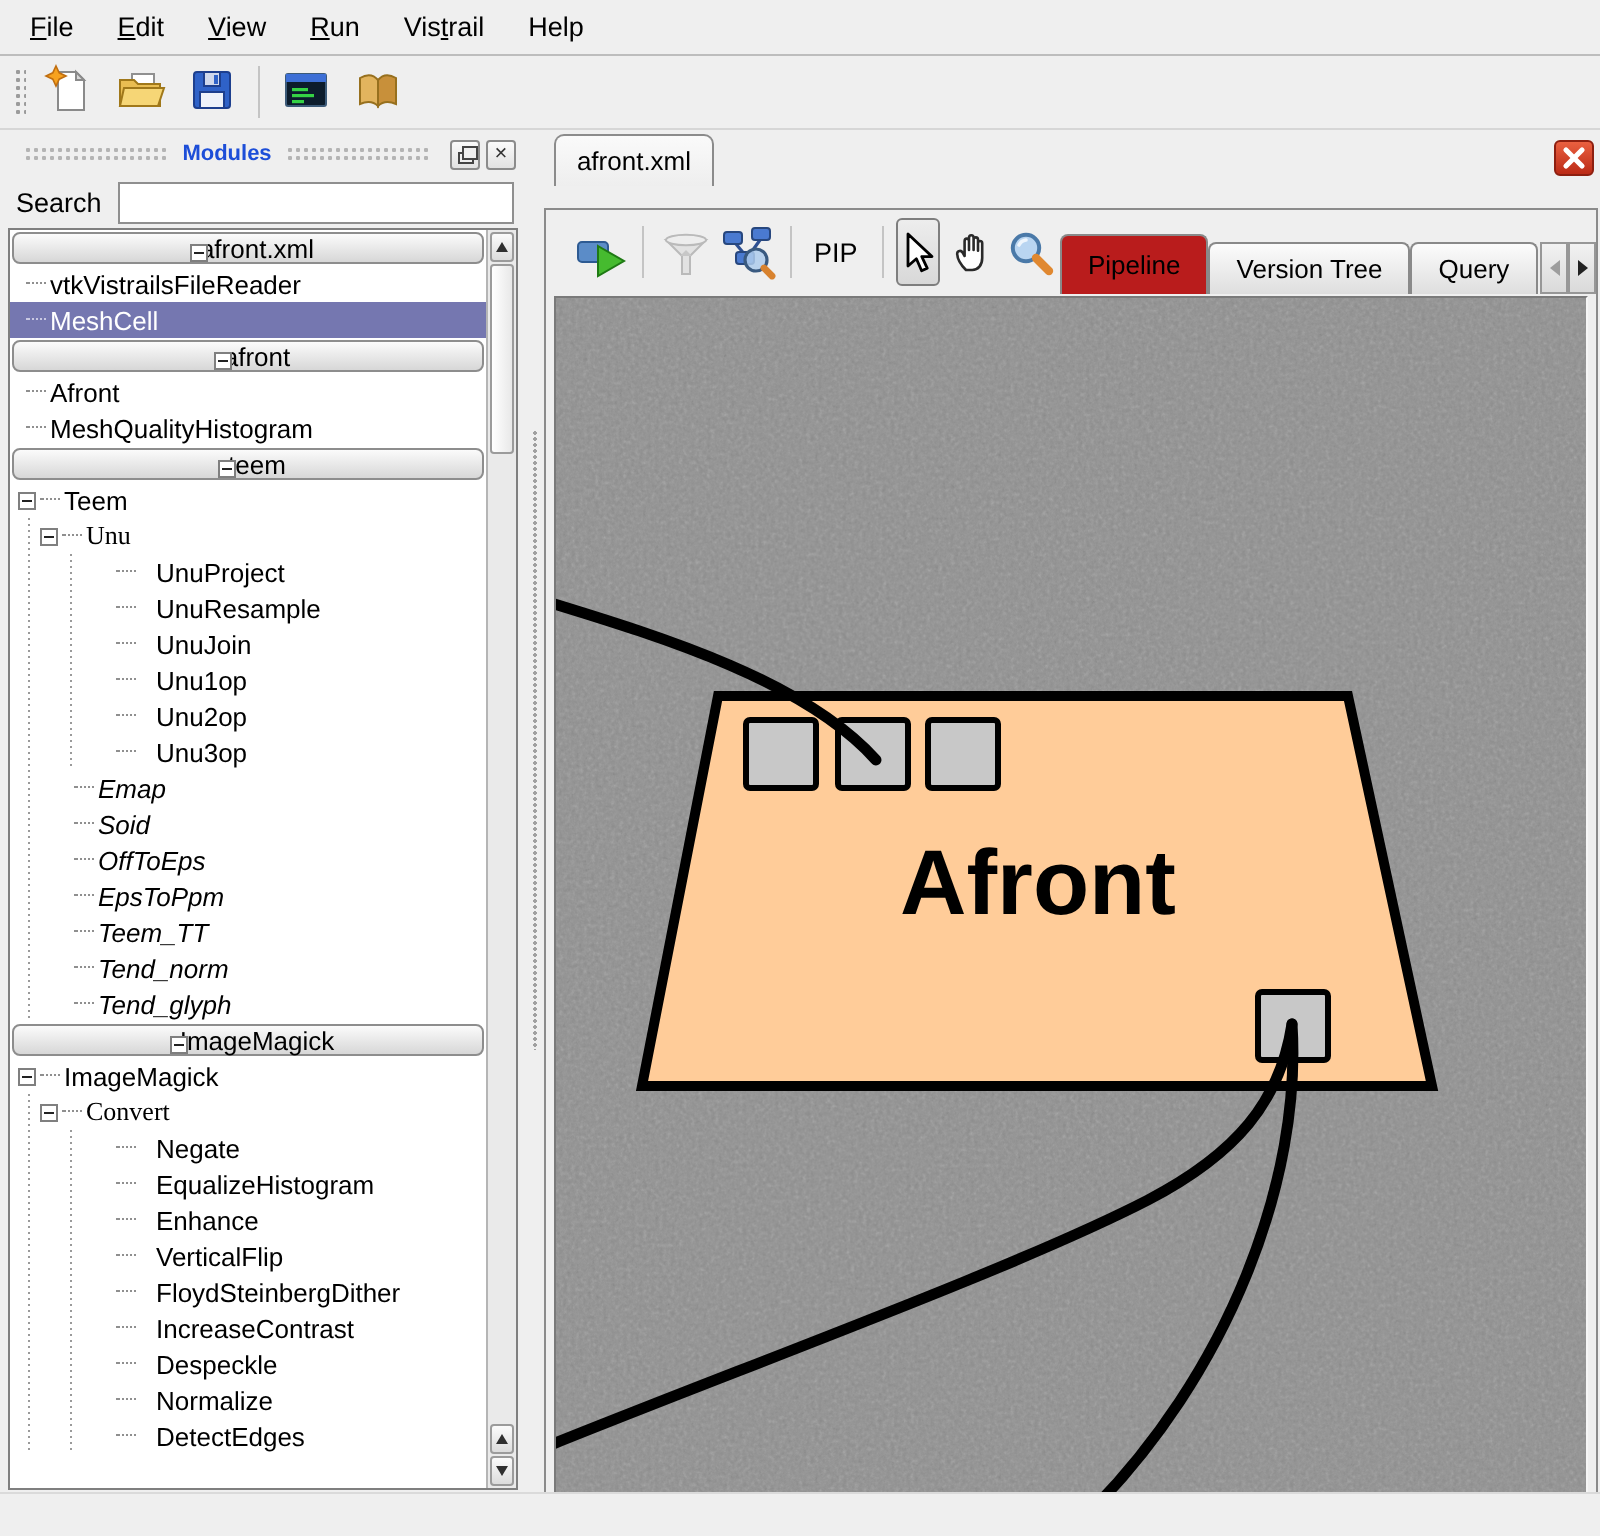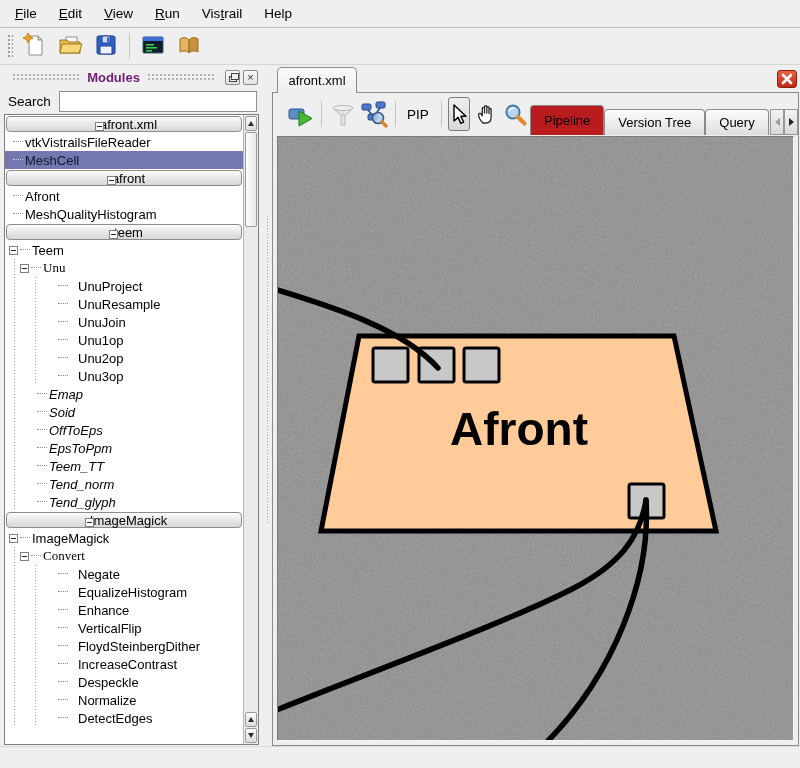--- a/index.html
+++ b/index.html
@@ -29,21 +29,21 @@
     background-size:4px 4px; background-position:1px 1px;
   }
   .tbtn { width:32px; height:32px; display:grid; place-items:center; margin:0 2px; border-radius:3px; }
   .tsep { width:1px; height:26px; background:#c4c4c4; margin:0 5px; }
   
   #leftdock { position:absolute; left:0; top:65px; width:263px; height:681px; background:#efefef; }
   #dock-title { height:22px; display:flex; align-items:center; padding:2px 5px 0 5px; }
   .title-dots { flex:1; height:8px; margin:0 7px;
     background-image:radial-gradient(#b4b4b4 1px, transparent 1.2px);
     background-size:4px 4px; }
-  #dock-title-label { font-size:13px; font-weight:bold; color:#701a75; }
+  #dock-title-label { font-size:11px; font-weight:bold; color:#1d4ed8; }
   .dockbtn { width:15px; height:15px; border:1px solid #8b8b8b; border-radius:2px;
     background:linear-gradient(#fafafa,#e2e2e2); margin-left:3px;
     display:grid; place-items:center; font-size:11px; line-height:1; color:#333; }
   .float-glyph { position:relative; width:8px; height:6px; border:1px solid #444; margin-top:3px; background:#efefef; }
   .float-glyph::before { content:""; position:absolute; right:-3px; top:-4px; width:6px; height:5px;
     border:1px solid #444; background:#efefef; }
   #search-row { height:26px; display:flex; align-items:center; padding:2px 6px 0 8px; }
   #search-label { margin-right:8px; font-size:13.5px; }
   #search-input { flex:1; height:21px; border:1px solid #8f8f8f; background:#fff;
     font:13px "Liberation Sans",sans-serif; padding:1px 3px; }
@@ -69,21 +69,21 @@
   .ind0.branch { padding-left:4px; }
   .ind1.branch { padding-left:15px;font-family:Liberation Serif, serif; }
   .ind1.leaf   { padding-left:30px;font-style:italic; }
   .ind2.leaf   { padding-left:51px;gap:8px; }
   .vl9  { background-image:repeating-linear-gradient(to bottom,#9a9a9a 0 1px,transparent 1px 3px);
           background-size:1px 100%; background-repeat:no-repeat; background-position:9px 0; }
   .vl930{ background-image:repeating-linear-gradient(to bottom,#9a9a9a 0 1px,transparent 1px 3px),
                            repeating-linear-gradient(to bottom,#9a9a9a 0 1px,transparent 1px 3px);
           background-size:1px 100%,1px 100%; background-repeat:no-repeat,no-repeat;
           background-position:9px 0,30px 0; }
-  .tsel { background-color:#7577b0 !important; color:#0f172a;text-align:center; }
+  .tsel { background-color:#7577b0 !important; color:#ffffff;text-align:center; }
   .tsel .stub { border-color:#c9c9e2; }
   
   #tree-scrollbar { position:absolute; right:0; top:0; bottom:0; width:15px;
     background:#eaeaea; border-left:1px solid #b5b5b5; }
   .sbtn { position:absolute; left:1px; right:1px; height:15px; border:1px solid #9b9b9b;
     border-radius:2px; background:linear-gradient(#fbfbfb,#dcdcdc); display:grid; place-items:center; }
   .tri-up { width:0; height:0; border-left:3.5px solid transparent; border-right:3.5px solid transparent; border-bottom:5px solid #2f2f2f; }
   .tri-down { width:0; height:0; border-left:3.5px solid transparent; border-right:3.5px solid transparent; border-top:5px solid #2f2f2f; }
   #sb-thumb { position:absolute; left:1px; right:1px; top:17px; height:95px;
     border:1px solid #9b9b9b; border-radius:2px; background:linear-gradient(90deg,#ffffff,#e8e8e8); }
@@ -93,21 +93,21 @@
     background-image:radial-gradient(#a0a0a0 0.8px, transparent 1px);
     background-size:3px 3px; }
   
   #doc-tab { position:absolute; left:277px; top:67px; width:80px; height:26px;
     border:1px solid #8b8b8b; border-bottom:none; border-radius:5px 5px 0 0;
     background:linear-gradient(#fafafa,#eeeeee);
     display:flex; align-items:center; justify-content:center; z-index:3; font-size:13px; }
   #vistrail-close { position:absolute; right:3px; top:70px; width:20px; height:18px;
     border:1px solid #8d1f10; border-radius:3px;
     background:linear-gradient(#ea6040,#bb2a16); display:grid; place-items:center; }
-  #pane { position:absolute; left:272px; top:92px; width:527px; height:654px;
+  #pane { position:absolute; left:272px; top:104px; width:527px; height:654px;
     border:1px solid #8b8b8b; background:#efefef; }
   #pane-toolbar { position:relative; height:42px; display:flex; align-items:center; padding-left:3px; }
   .pbtn { width:30px; height:30px; display:grid; place-items:center; margin:0 2px; }
   .pbtn.checked { width:34px; height:34px; border:1px solid #7e7e7e; border-radius:3px;
     background:linear-gradient(#ededed,#d8d8d8); }
   #pip-btn { font-size:13.5px; padding:0 7px; }
   .disabled { opacity:.55; }
   #vtabs-wrap { margin-left:auto; display:flex; align-items:flex-end; height:42px; }
   #vtabs { display:flex; align-items:flex-end; width:240px; overflow:hidden; height:42px; }
   .vtab { height:26px; padding:0 13px; border:1px solid #898989; border-bottom:none;

